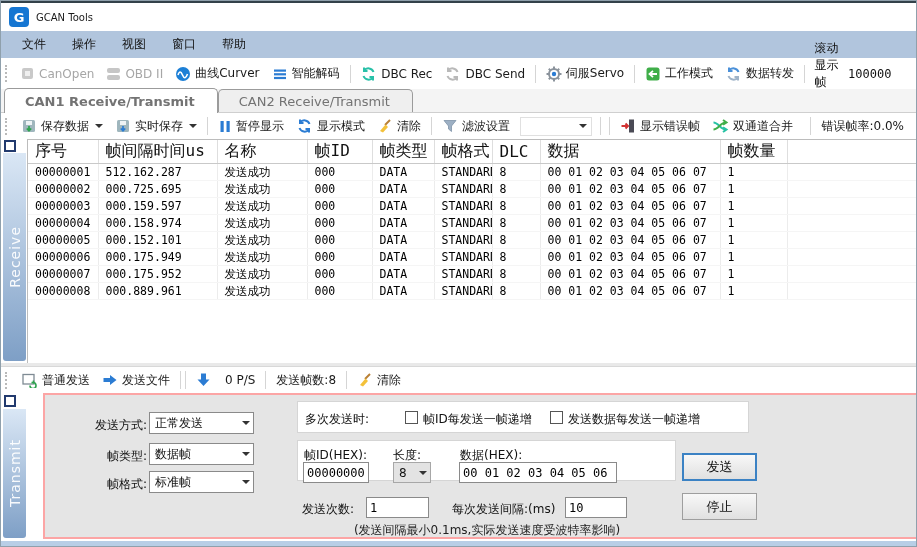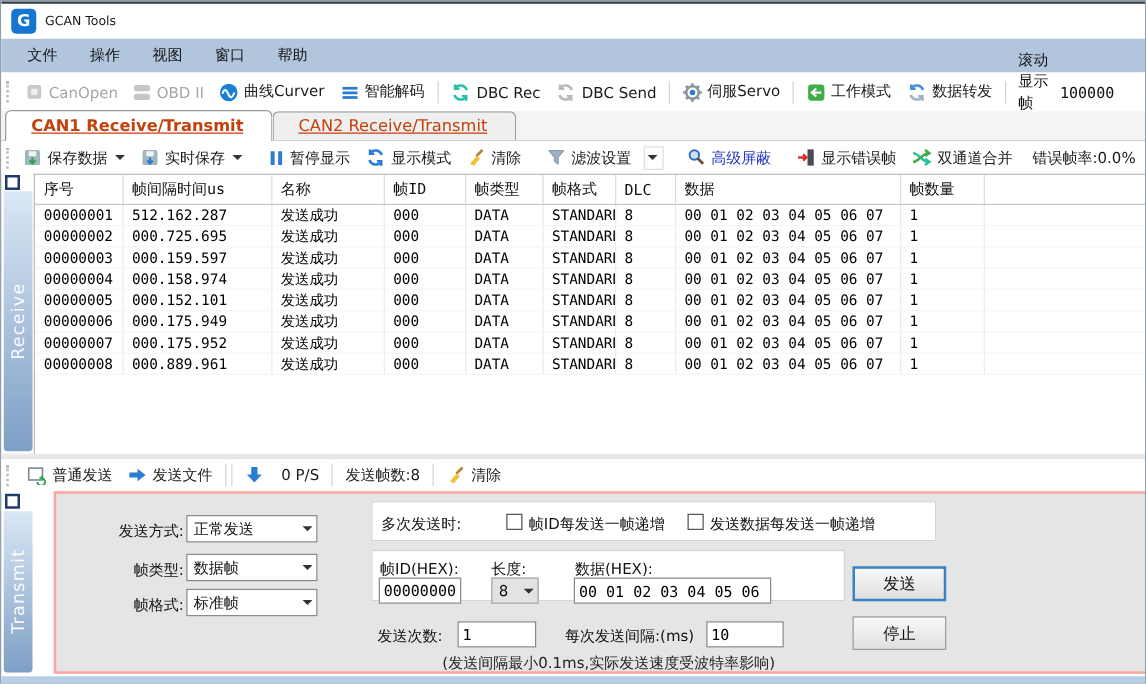--- a/index.html
+++ b/index.html
@@ -32,27 +32,27 @@
     border-top:4px solid #333;margin-left:2px;}
   .blue-text{color:#2334c8 !important;}
   .scroll-group{display:flex;align-items:center;margin-left:6px;}
   .scroll-input{width:66px;border:none;outline:none;font:12px "DejaVu Sans Mono",monospace;color:#111;margin-left:6px;background:#fff;}
   .filter-combo{width:72px;height:19px;border:1px solid #e0e0e0;background:#fff;display:flex;
     align-items:center;justify-content:flex-end;padding-right:4px;margin:0 4px;box-sizing:border-box;}
   
   .tabstrip{position:absolute;left:0;top:88px;right:0;height:24px;background:#f4f4f4;
     border-bottom:1px solid #cfcfcf;display:flex;align-items:flex-end;padding-left:3px;box-sizing:border-box;}
   .tab{height:22px;display:flex;align-items:center;padding:0 22px 0 20px;font-size:13px;
-    border:1px solid #9b9b9b;border-bottom:none;border-radius:5px 5px 0 0;background:#efefef;color:#c2410c;cursor:default;text-decoration:underline;}
+    border:1px solid #9b9b9b;border-bottom:none;border-radius:5px 5px 0 0;background:#efefef;color:#737373;cursor:default;}
   .tab.active{background:#fff;font-weight:bold;height:24px;margin-bottom:-1px;z-index:2;}
   
   .rxtable-wrap{position:absolute;left:26px;top:138px;width:891px;height:224px;background:#fff;
     border-left:1px solid #bcbcbc;border-top:1px solid #bcbcbc;overflow:hidden;box-sizing:border-box;}
   table.rx{border-collapse:collapse;table-layout:fixed;width:890px;}
-  table.rx th{height:23px;font-weight:normal;font-size:12px;text-align:left;padding:0 0 0 7px;
+  table.rx th{height:23px;font-weight:normal;font-size:16px;text-align:left;padding:0 0 0 7px;
     border-right:1px solid #dedede;border-bottom:1px solid #c9c9c9;white-space:nowrap;overflow:hidden;
     font-family:"DejaVu Sans Mono","DejaVu Sans",monospace;}
   table.rx td{height:16px;font-size:11.5px;padding:0 0 0 7px;border-right:1px solid #ececec;
     border-bottom:1px solid #f5f5f5;white-space:nowrap;overflow:hidden;
     font-family:"DejaVu Sans Mono","DejaVu Sans",monospace;color:#000;}
   table.rx th:last-child,table.rx td:last-child{border-right:none;}
   
   .pane-check{position:absolute;left:3px;width:12px;height:12px;background:#fff;border:2px solid #223a6e;box-sizing:border-box;}
   .vstrip{position:absolute;left:2px;width:23px;background:linear-gradient(to bottom,#dae7f5,#7e9fc6);
     display:flex;align-items:center;justify-content:center;border-radius:0 0 3px 3px;}
@@ -273,29 +273,20 @@
         <svg width="16" height="16">
             <polygon points="2,2.5 14,2.5 9.5,8 9.5,13.5 6.5,11 6.5,8" fill="#9db0c4" stroke="#7f93a8" stroke-width="0.8"></polygon>
           </svg>
         </span>
       <span class="lbl">滤波设置</span>
     </div>
     <div class="filter-combo">
       <span class="caret-down"></span>
     </div>
     <div class="sep"></div>
-    <div class="tbtn">
-      <span class="icon">
-        <svg width="16" height="16">
-            <circle cx="6.5" cy="6" r="3.8" fill="#cfe0f5" stroke="#2b66c4" stroke-width="1.5"></circle>
-            <line x1="9.3" y1="8.8" x2="13.5" y2="13" stroke="#6b4c2a" stroke-width="2.2"></line>
-          </svg>
-        </span>
-      <span class="lbl blue-text">高级屏蔽</span>
-    </div>
     <div class="sep"></div>
     <div class="tbtn">
       <span class="icon">
         <svg width="16" height="16">
             <rect x="9" y="1.5" width="5" height="13" fill="#4a4a55"></rect>
             <path d="M1.5,8 h6.5 M5.5,5.5 L8,8 L5.5,10.5" stroke="#d23333" stroke-width="2" fill="none"></path>
           </svg>
         </span>
       <span class="lbl">显示错误帧</span>
     </div>

